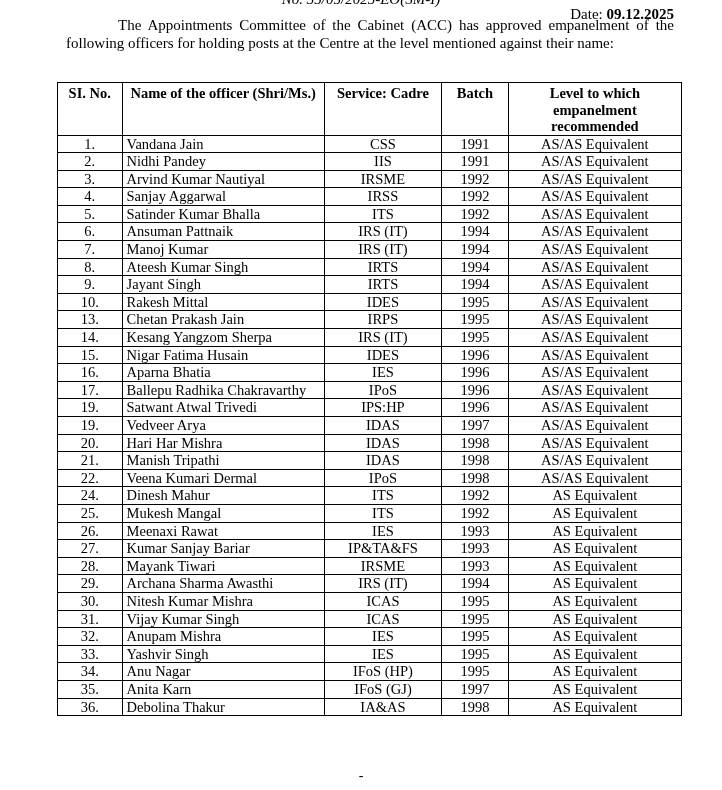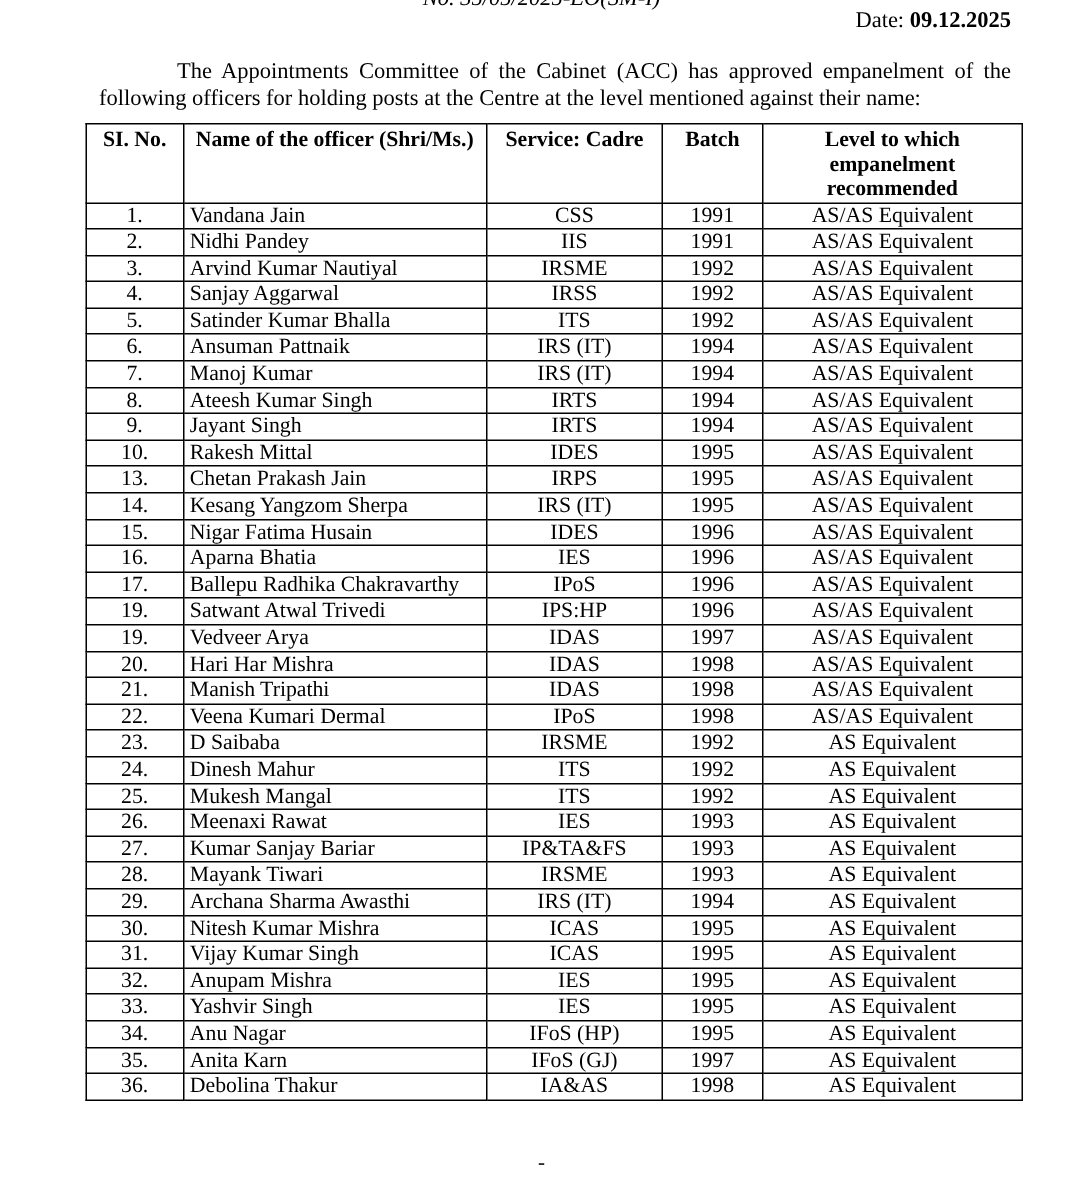--- a/index.html
+++ b/index.html
@@ -10,21 +10,21 @@
   }
   .order-no {
     position: absolute; top: -9px; left: 0; width: 722px; text-align: center;
     font-size: 15px; font-style: italic;
   }
   .date-line {
     position: absolute; top: 6px; right: 48px; font-size: 15px;
   }
   .date-line b { font-weight: bold; }
   .intro {
-    position: absolute; top: 39px; left: 66px; width: 608px;
+    position: absolute; top: 16px; left: 66px; width: 608px;
     font-size: 15px; line-height: 18px; text-align: justify;
   }
   .intro .p1 { display: block; text-indent: 52px; text-align-last: justify; }
   .intro .p2 { display: block; }
   table {
     position: absolute; top: 82px; left: 57px;
     border-collapse: collapse; table-layout: fixed; width: 625px;
     font-size: 14.5px;
   }
   th, td { border: 1px solid #000; padding: 0 4px; }
@@ -212,27 +212,20 @@
         <td class="c">AS/AS Equivalent</td>
       </tr>
       <tr>
         <td class="c">22.</td>
         <td class="l">Veena Kumari Dermal</td>
         <td class="c">IPoS</td>
         <td class="c">1998</td>
         <td class="c">AS/AS Equivalent</td>
       </tr>
       <tr>
-        <td class="c">23.</td>
-        <td class="l">D Saibaba</td>
-        <td class="c">IRSME</td>
-        <td class="c">1992</td>
-        <td class="c">AS Equivalent</td>
-      </tr>
-      <tr>
         <td class="c">24.</td>
         <td class="l">Dinesh Mahur</td>
         <td class="c">ITS</td>
         <td class="c">1992</td>
         <td class="c">AS Equivalent</td>
       </tr>
       <tr>
         <td class="c">25.</td>
         <td class="l">Mukesh Mangal</td>
         <td class="c">ITS</td>

